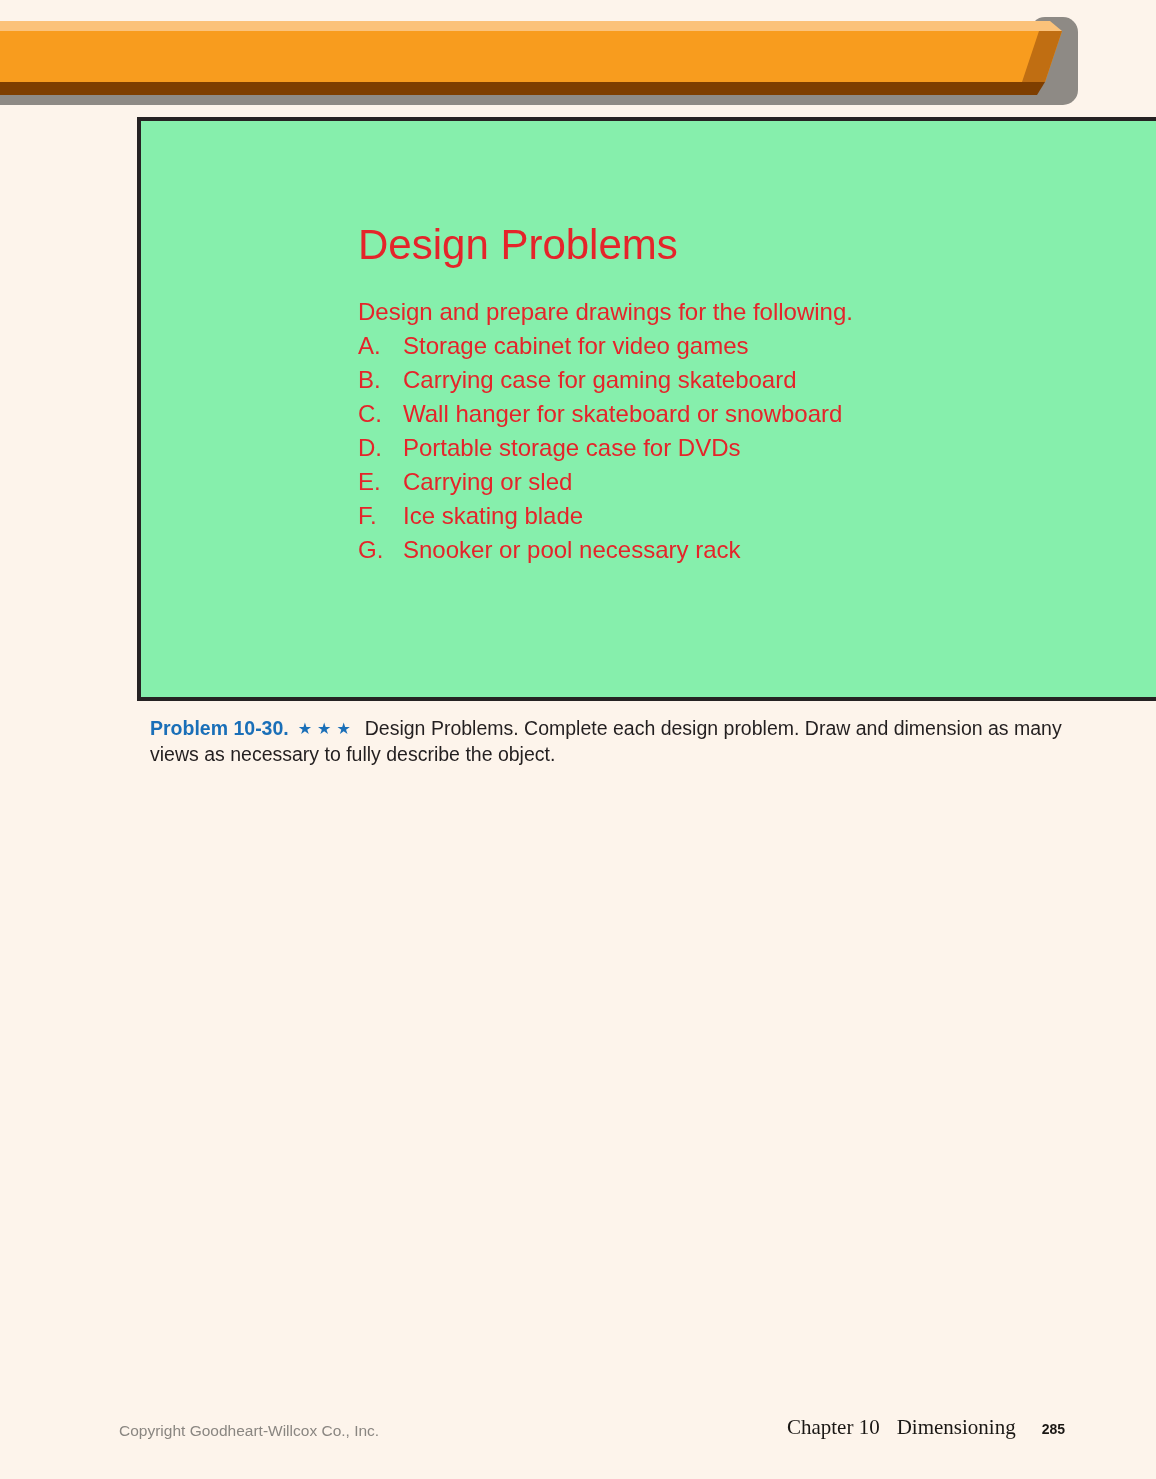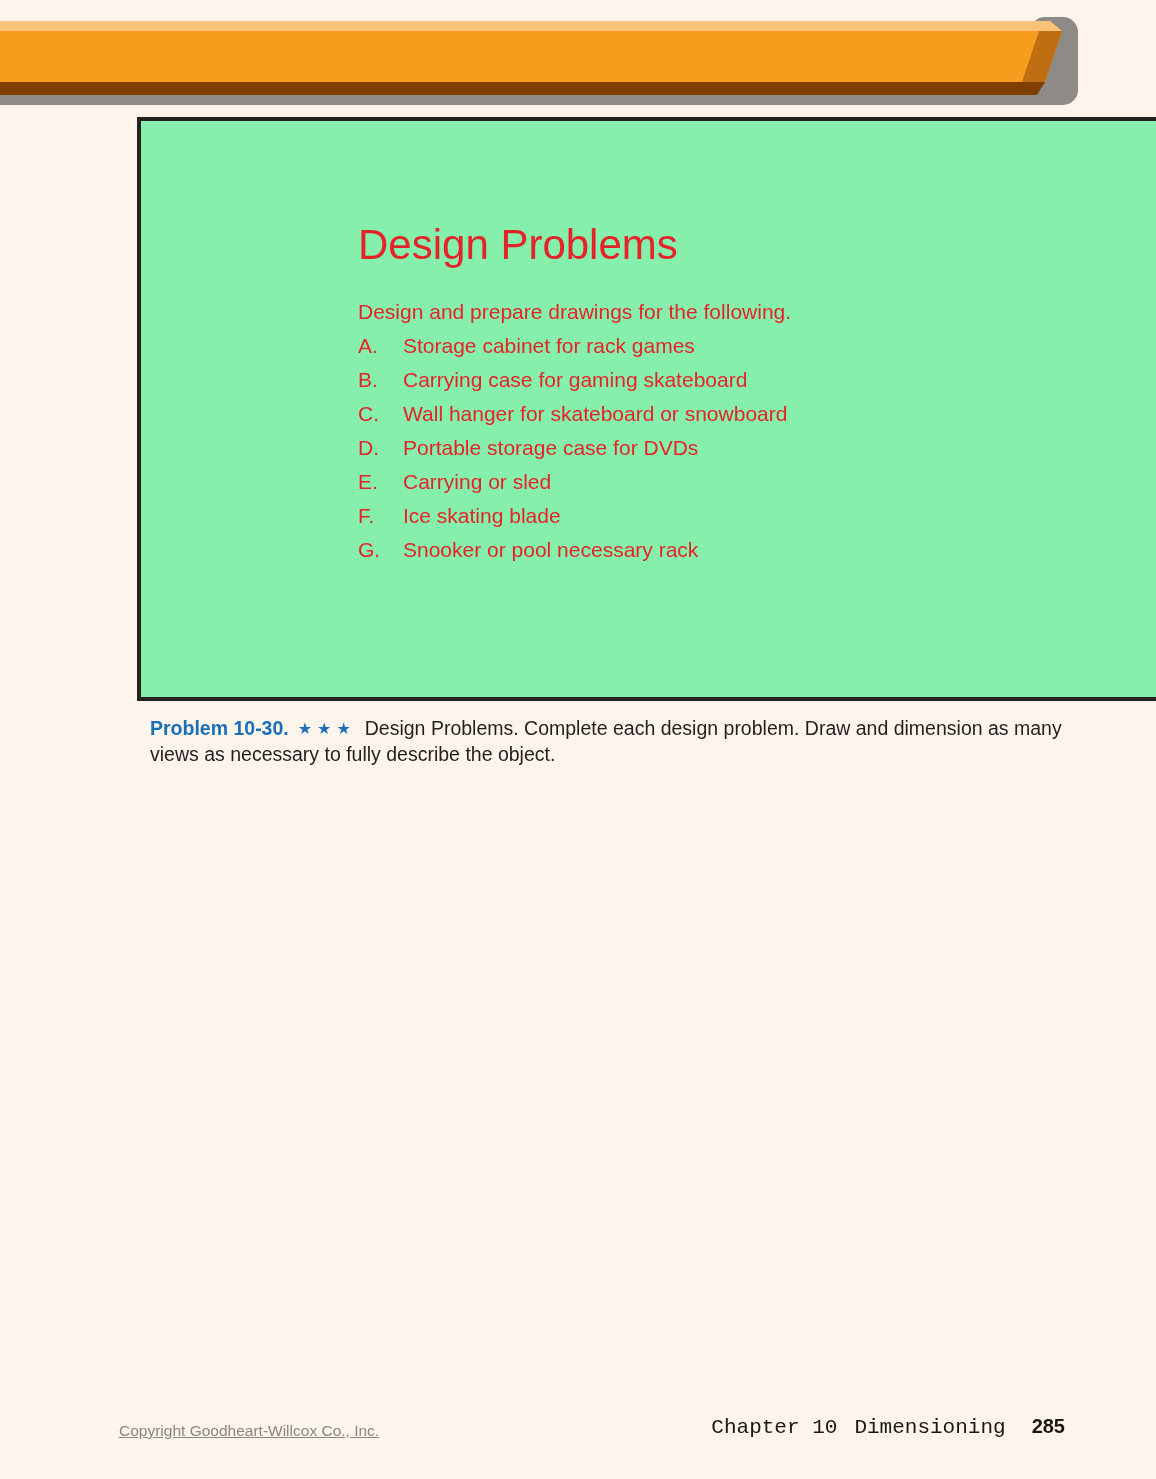--- a/index.html
+++ b/index.html
@@ -40,21 +40,21 @@
   }
   .slide-title {
     margin: 0;
     font-size: 42px;
     font-weight: normal;
     line-height: 1.2;
     color: #E5242A;
   }
   .slide-text {
     margin-top: 25px;
-    font-size: 21px;
+    font-size: 24px;
     line-height: 34px;
     color: #E5242A;
   }
   .slide-intro { margin: 0; }
   .design-list { margin: 0; padding: 0; }
   .design-row { display: flex; }
   .li-letter { width: 45px; flex: 0 0 45px; }
   .li-text { flex: 1; }
   .slide-number {
     position: absolute;
@@ -90,38 +90,37 @@
     top: -1px;
   }
 
   
   .copyright {
     position: absolute;
     left: 119px;
     top: 1422px;
     font-size: 15.5px;
     color: #8A8681;
-    text-decoration: underline;
   }
   .chapter-ref {
     position: absolute;
     right: 91px;
     top: 1415px;
     display: flex;
     align-items: baseline;
     color: #1A1714;
   }
   .chapter-name, .section-name {
-    font-family: Liberation Mono, monospace;
+    font-family: Liberation Serif, serif;
     font-size: 21px;
   }
   .section-name { margin-left: 17px; }
   .page-number {
     margin-left: 26px;
-    font-size: 20px;
+    font-size: 14px;
     font-weight: bold;
     font-family: "Liberation Sans", sans-serif;
   }
 </style>
 </head>
 <body>
 
 <div class="banner">
   <svg width="1080" height="94" viewBox="0 0 1080 94">
     <rect x="1030" y="3" width="48" height="88" rx="15" fill="#8E8A85"></rect>
@@ -134,21 +133,21 @@
 </div>
 
 <section class="slide">
   <div class="slide-inner">
     <h1 class="slide-title">Design Problems</h1>
     <div class="slide-text">
       <p class="slide-intro">Design and prepare drawings for the following.</p>
       <div class="design-list">
         <div class="design-row">
           <span class="li-letter">A.</span>
-          <span class="li-text">Storage cabinet for rack games</span>
+          <span class="li-text">Storage cabinet for video games</span>
         </div>
         <div class="design-row">
           <span class="li-letter">B.</span>
           <span class="li-text">Carrying case for gaming skateboard</span>
         </div>
         <div class="design-row">
           <span class="li-letter">C.</span>
           <span class="li-text">Wall hanger for skateboard or snowboard</span>
         </div>
         <div class="design-row">

